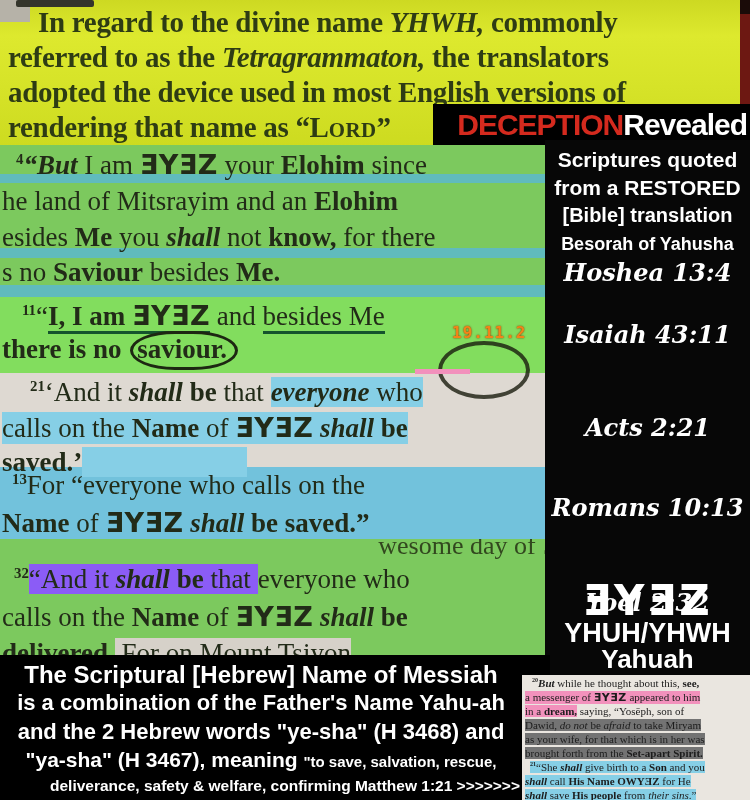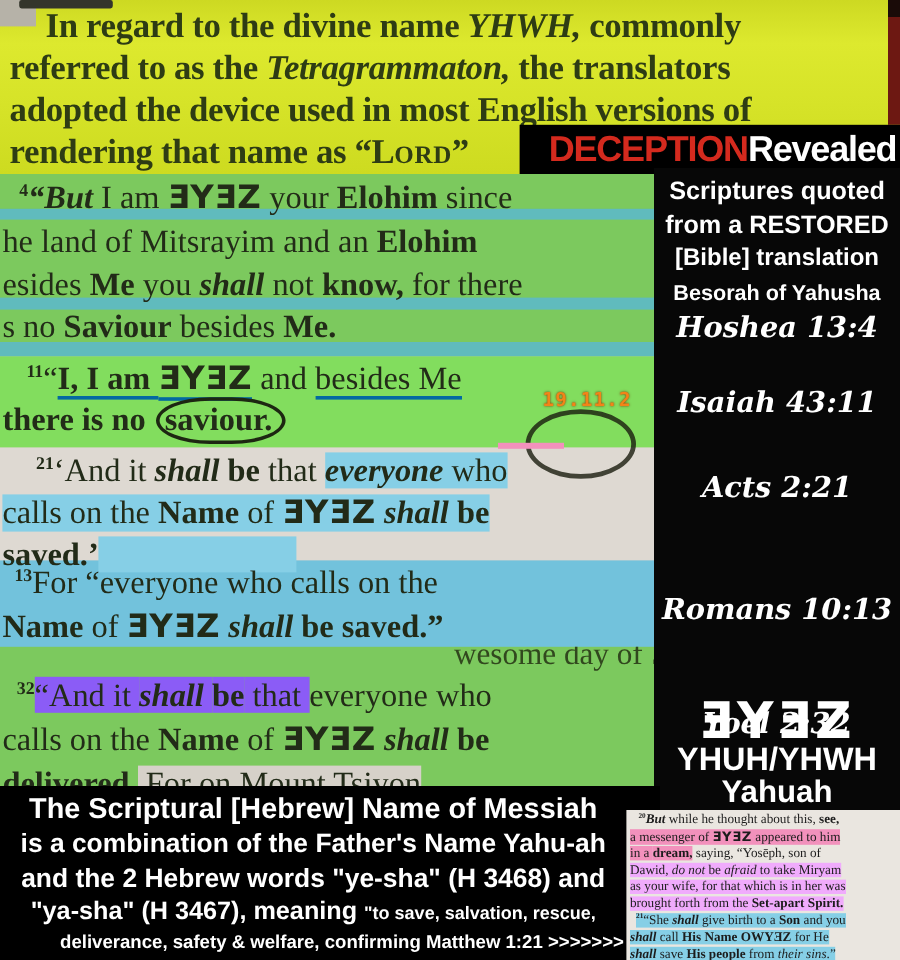--- a/index.html
+++ b/index.html
@@ -35,21 +35,21 @@
   .blk-acts{top:228px;height:94px;background:#ded9d2;}
   .blk-romans{top:322px;height:80px;background:#72c2dc;}
   .blk-yoel{top:394px;height:116px;background:#7cc95e;}
   .teal{position:absolute;left:0;right:0;background:#5cb9ce;opacity:.85;}
   .t1{top:29px;height:9px;} .t2{top:103px;height:10px;} .t3{top:140px;height:12px;}
   .line{position:absolute;white-space:nowrap;}
   .scan .line{font-size:27px;}
   .s{vertical-align:super;font-size:55%;font-weight:bold;}
   .b{font-weight:bold;} .i{font-style:italic;}
   .heb{font-family:"DejaVu Sans",sans-serif;font-weight:bold;letter-spacing:.5px;}
-  .ul{border-bottom:3px solid #0369a1;}
+  .ul{border-bottom:3px solid #14532d;}
   .circ{border:3px solid #1d2712;border-radius:50%/60%;padding:0 8px 3px 4px;margin-left:2px;}
   .cy{background:#86cfe6;} .w{background:#8b5cf6;} .pl{background:#d6d1c9;}
   .pk{background:#f291bc;}
   .tail{padding-right:165px;}
   .h-l1{top:4px;left:16px;} .h-l2{top:41px;left:2px;}
   .h-l3{top:77px;left:2px;} .h-l4{top:112px;left:2px;}
   .i-l1{top:155px;left:22px;font-size:28px;}
   .i-l2{top:189px;left:2px;font-size:30px;}
   .a-l1{top:232px;left:30px;} .a-l2{top:267px;left:2px;} .a-l3{top:302px;left:2px;}
   .r-l1{top:325px;left:12px;font-size:29px;} .r-l2{top:362px;left:2px;font-size:29px;}
@@ -65,21 +65,21 @@
   .pinkmark{position:absolute;left:415px;top:224px;width:55px;height:5px;background:#f291bc;}
 
   
   .panel{position:absolute;left:545px;top:140px;width:205px;height:535px;background:#070707;
          color:#fff;text-align:center;font-family:"Liberation Sans",sans-serif;}
   .pline{position:absolute;left:0;right:0;font-weight:bold;white-space:nowrap;}
   .p-l1{top:8px;font-size:21px;} .p-l2{top:36px;font-size:21px;}
   .p-l3{top:64px;font-size:20px;} .p-l4{top:94px;font-size:18px;}
   .ref{position:absolute;left:0;right:0;font-family:"DejaVu Serif",serif;font-style:italic;
        font-weight:bold;font-size:24px;white-space:nowrap;}
-  .ref0{top:118px;} .ref1{top:180px;} .ref2{top:251px;} .ref3{top:353px;} .ref4{top:415px;margin-top:33px;}
+  .ref0{top:118px;} .ref1{top:180px;} .ref2{top:273px;} .ref3{top:353px;} .ref4{top:415px;margin-top:33px;}
   .tetra{position:absolute;left:0;right:0;top:440px;font-family:"DejaVu Sans",sans-serif;
          font-weight:bold;font-size:42px;line-height:42px;letter-spacing:3px;}
   .yhuh{position:absolute;left:0;right:0;top:480px;font-weight:bold;font-size:27px;line-height:27px;}
   .yahuah{position:absolute;left:0;right:0;top:506px;font-weight:bold;font-size:26px;line-height:27px;}
 
   
   .bottombox{position:absolute;left:0;top:655px;width:522px;height:145px;background:#000;
              color:#fff;font-family:"Liberation Sans",sans-serif;font-weight:bold;text-align:center;}
   .bline{position:absolute;left:0;right:0;white-space:nowrap;}
   .bb1{top:6px;font-size:24px;} .bb2{top:35px;font-size:22px;}
@@ -87,21 +87,21 @@
   .bb5{top:122px;font-size:15.5px;padding-left:48px;}
   .sm{font-size:15px;}
   .filler{position:absolute;left:520px;top:655px;width:30px;height:22px;background:#000;}
 
   
   .mscan{position:absolute;left:522px;top:675px;width:228px;height:125px;background:#eae6e0;
          overflow:hidden;color:#1c1c1c;font-size:11px;}
   .mscan .line{left:3px;font-size:11px;}
   .m1{top:2px;left:10px !important;} .m2{top:16px;} .m3{top:30px;} .m4{top:44px;}
   .m5{top:58px;} .m6{top:72px;} .m7{top:86px;left:8px !important;} .m8{top:100px;} .m9{top:114px;}
-  .line-pk{background:#f291bc;} .line-or{background:#f0abfc;font-family:Liberation Serif, serif;} .line-cy{background:#86cfe6;}
+  .line-pk{background:#f291bc;} .line-or{background:#737373;font-family:Liberation Serif, serif;} .line-cy{background:#86cfe6;}
 </style>
 </head>
 <body>
 
 <div id="app">
 
   <section class="intro">
     <div class="paper-corner"></div>
     <div class="cut-frag"></div>
     <div class="hline hl0"><span>In regard to the divine name </span><span class="i">YHWH,</span><span> commonly</span></div>

